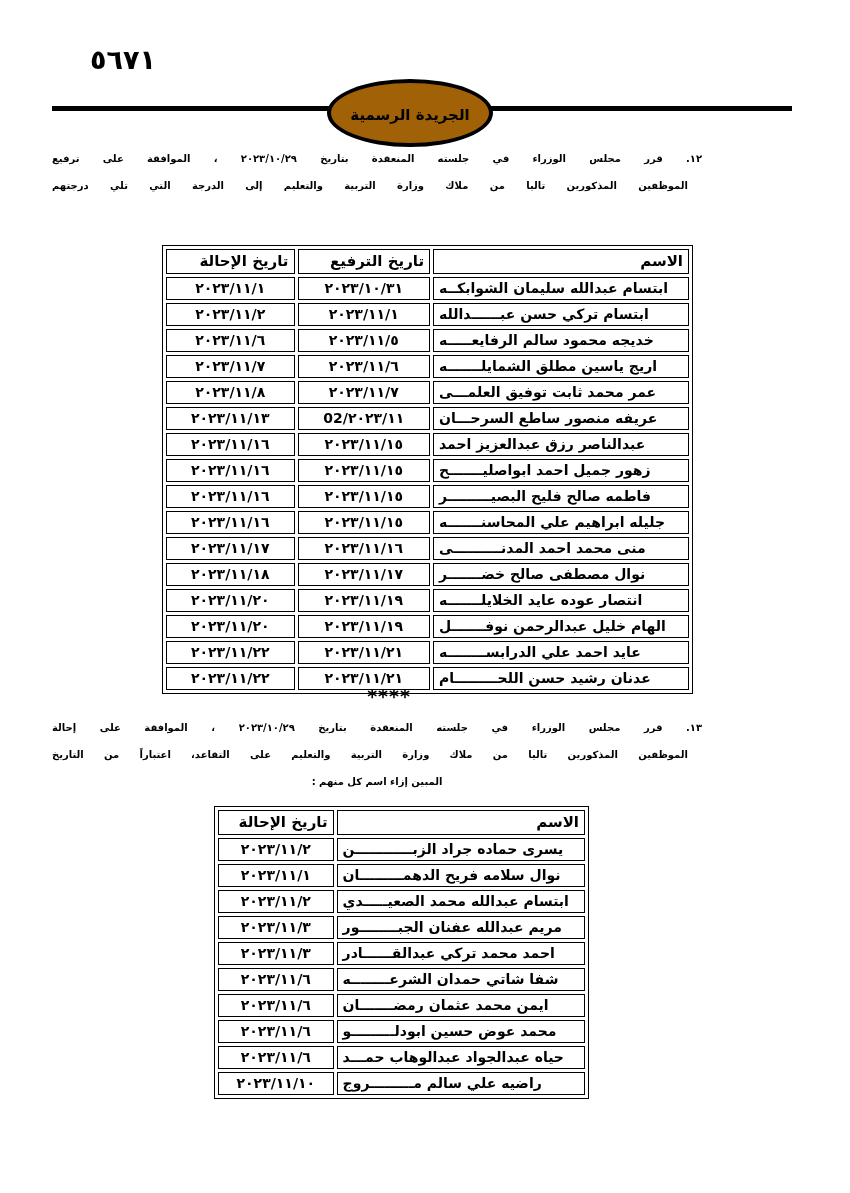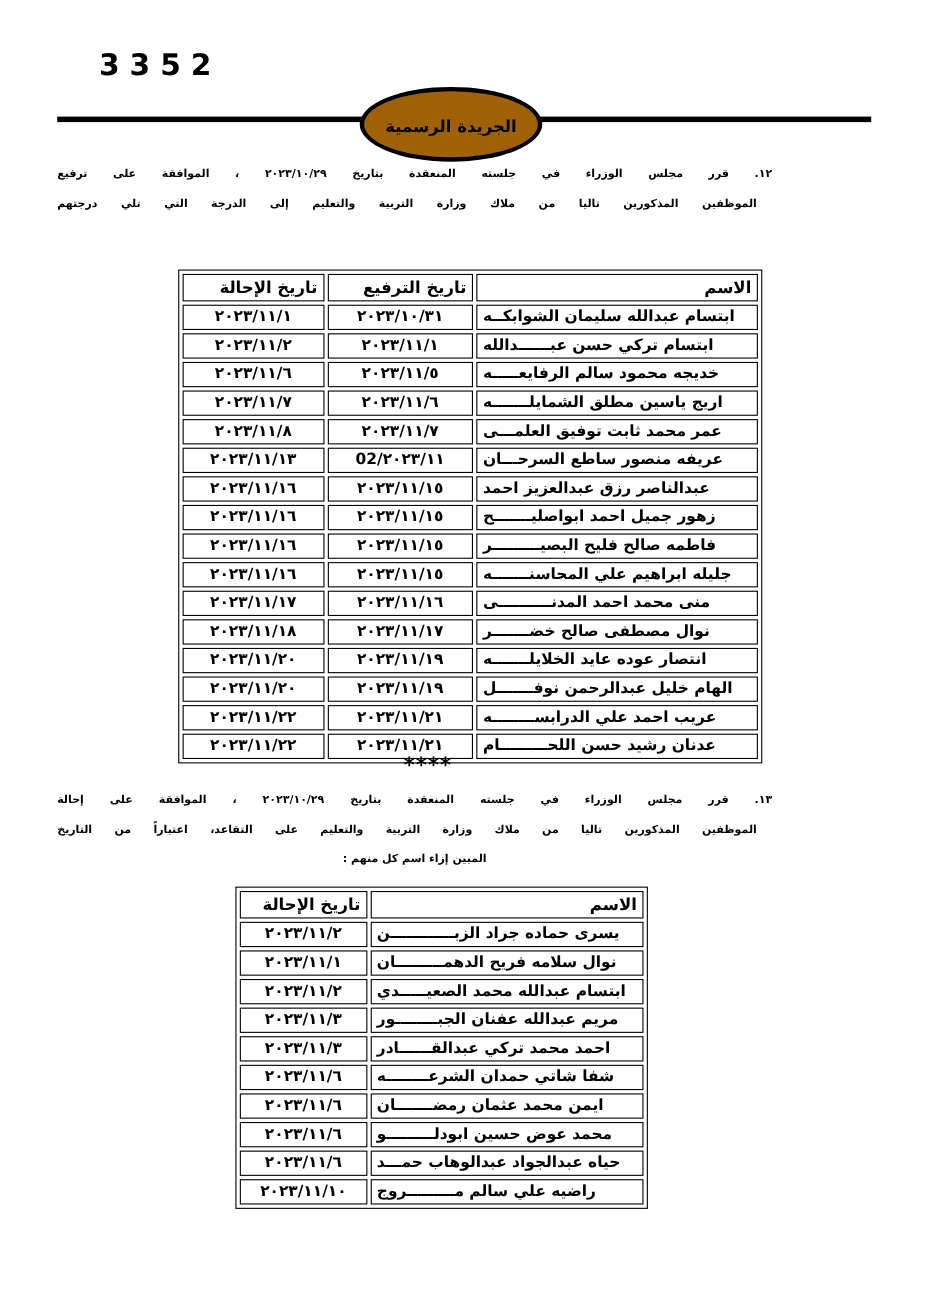--- a/index.html
+++ b/index.html
@@ -83,21 +83,21 @@
   td.name-cell{text-align:left;}
   td.date-cell{text-align:center;letter-spacing:2px;}
   .table-promotions{left:162px;top:245px;width:531px;}
   .table-retirements{left:214px;top:806px;width:375px;}
 </style>
 </head>
 <body>
 
 <div class="page">
 
-  <div class="page-number">3352</div>
+  <div class="page-number">٥٦٧١</div>
   <div class="head-rule"></div>
   <div class="masthead-ellipse">
     <span class="masthead-title">الجريدة الرسمية</span>
   </div>
 
   <div class="decree decree-12">
     <div class="pline">١٢.  قرر مجلس الوزراء في جلسته المنعقدة بتاريخ ٢٠٢٣/١٠/٢٩ ، الموافقة على ترفيع</div>
     <div class="pline cont">الموظفين المذكورين تاليا من ملاك وزارة التربية والتعليم إلى الدرجة التي تلي درجتهم</div>
   </div>
 
@@ -177,21 +177,21 @@
         <td class="name-cell">انتصار عوده عايد الخلايلـــــــه</td>
         <td class="date-cell">٢٠٢٣/١١/١٩</td>
         <td class="date-cell">٢٠٢٣/١١/٢٠</td>
       </tr>
       <tr>
         <td class="name-cell">الهام خليل عبدالرحمن نوفـــــــل</td>
         <td class="date-cell">٢٠٢٣/١١/١٩</td>
         <td class="date-cell">٢٠٢٣/١١/٢٠</td>
       </tr>
       <tr>
-        <td class="name-cell">عريب احمد علي الدرابســــــــه</td>
+        <td class="name-cell">عايد احمد علي الدرابســــــــه</td>
         <td class="date-cell">٢٠٢٣/١١/٢١</td>
         <td class="date-cell">٢٠٢٣/١١/٢٢</td>
       </tr>
       <tr>
         <td class="name-cell">عدنان رشيد حسن اللحـــــــــام</td>
         <td class="date-cell">٢٠٢٣/١١/٢١</td>
         <td class="date-cell">٢٠٢٣/١١/٢٢</td>
       </tr>
     </tbody>
   </table>

